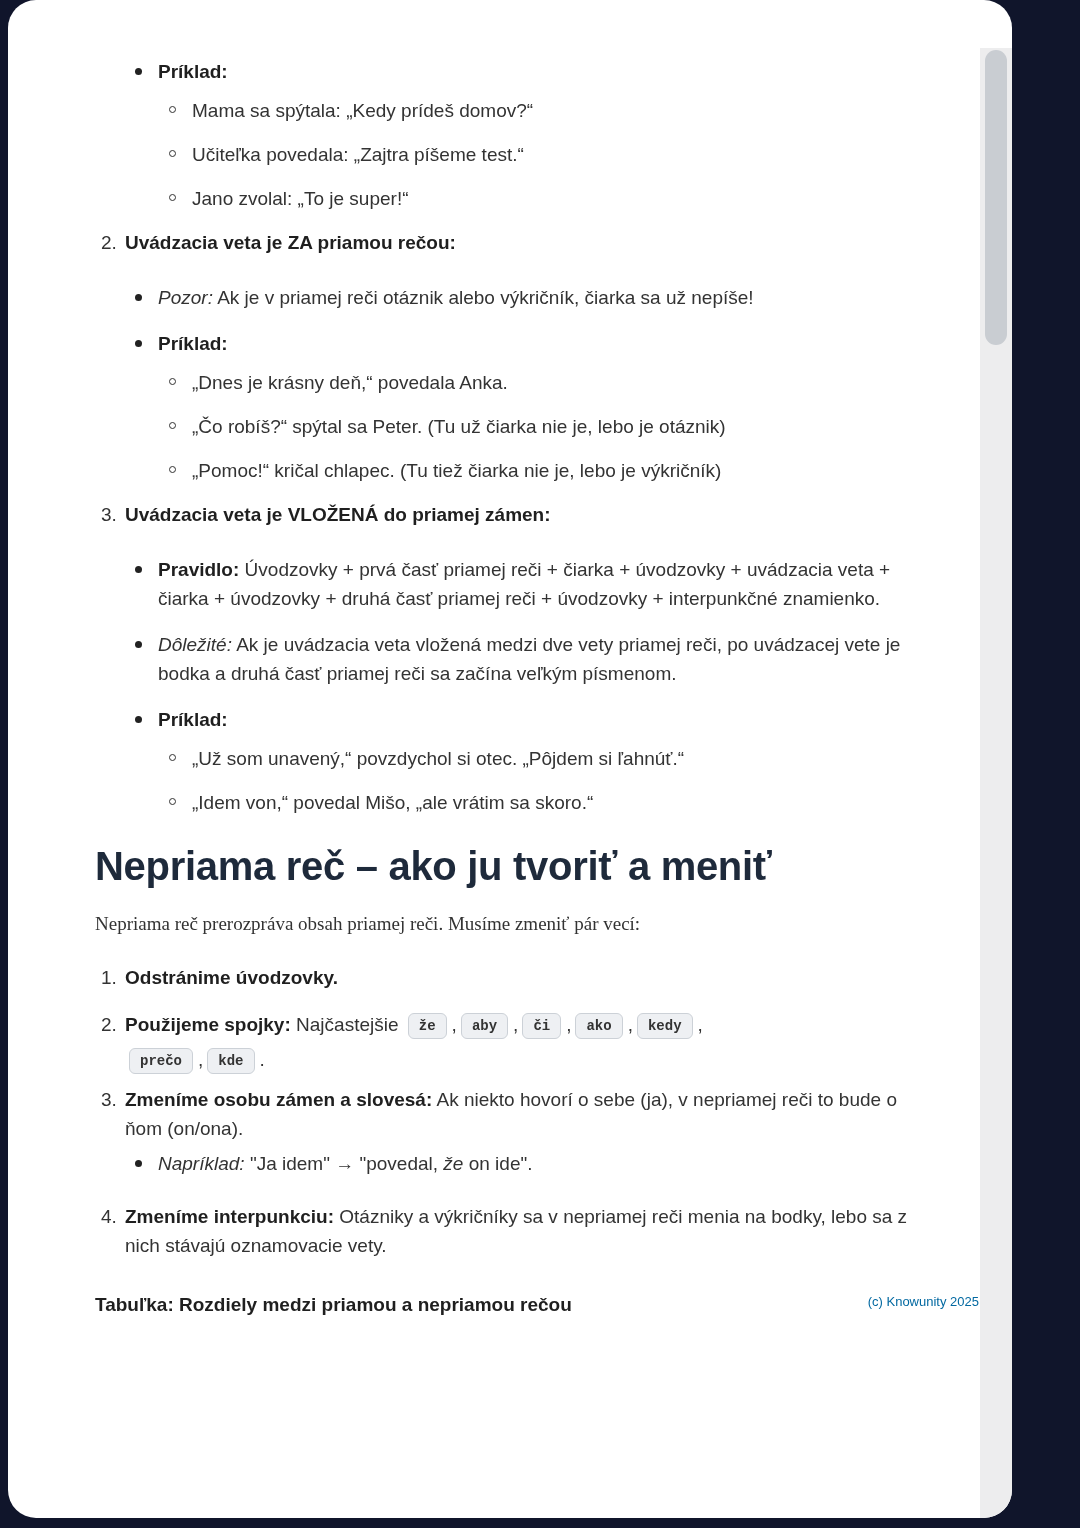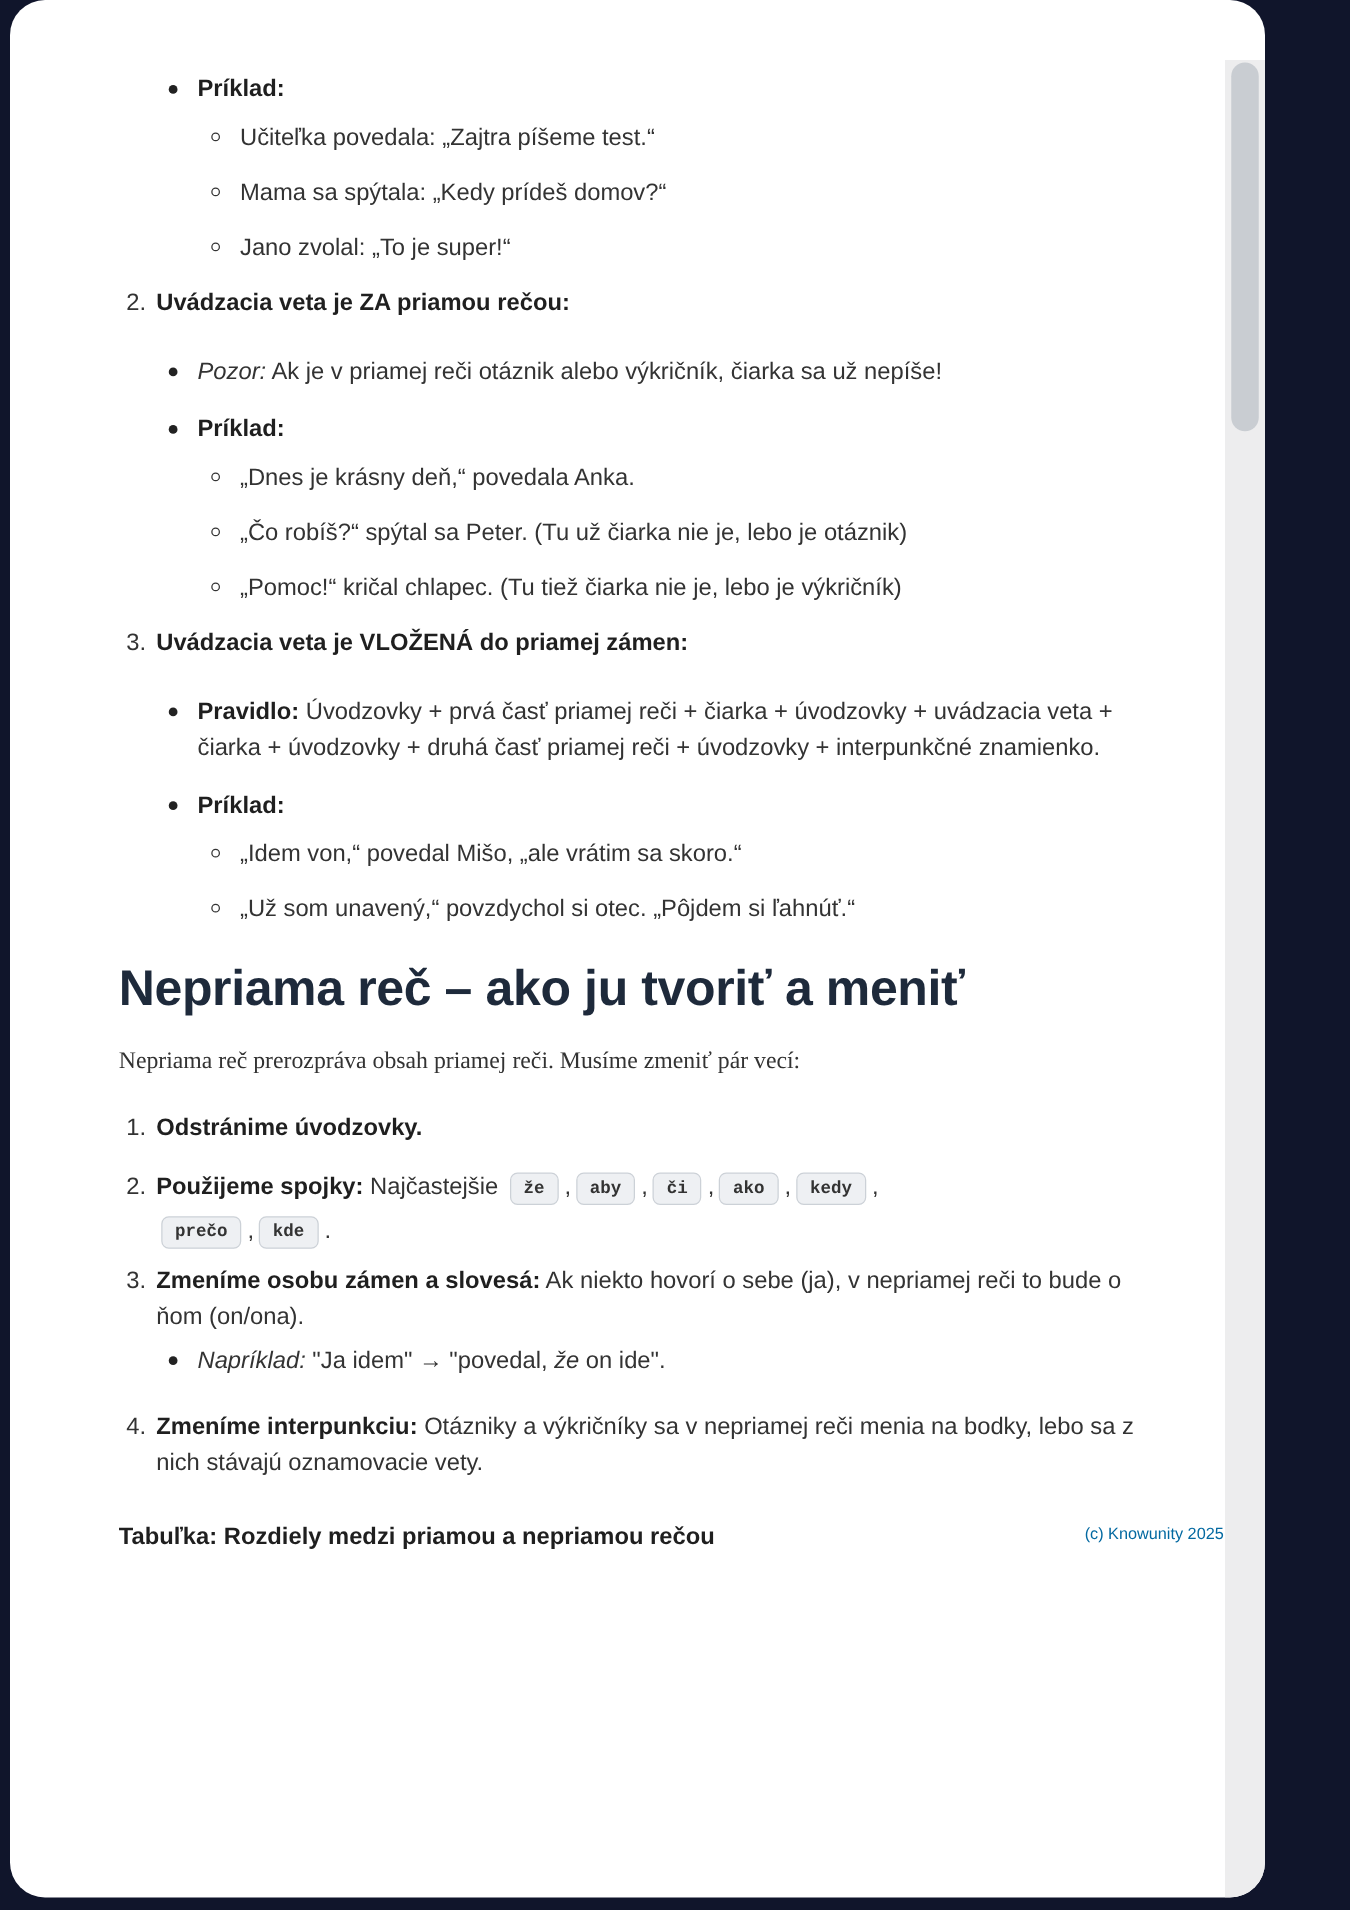--- a/index.html
+++ b/index.html
@@ -83,25 +83,25 @@
   <div class="content">
 
     <div class="l1 label">
       <span class="disc"></span>
       <div class="txt">
         <span class="b">Príklad:</span>
       </div>
     </div>
     <div class="l2">
       <span class="circ"></span>
+      <div class="txt">Mama sa spýtala: „Kedy prídeš domov?“</div>
+    </div>
+    <div class="l2">
+      <span class="circ"></span>
       <div class="txt">Učiteľka povedala: „Zajtra píšeme test.“</div>
-    </div>
-    <div class="l2">
-      <span class="circ"></span>
-      <div class="txt">Mama sa spýtala: „Kedy prídeš domov?“</div>
     </div>
     <div class="l2">
       <span class="circ"></span>
       <div class="txt">Jano zvolal: „To je super!“</div>
     </div>
 
     <div class="ln">
       <span class="num">2.</span>
       <div class="txt">
         <span class="b">Uvádzacia veta je ZA priamou rečou:</span>
@@ -137,33 +137,39 @@
       <div class="txt">
         <span class="b">Uvádzacia veta je VLOŽENÁ do priamej zámen:</span>
       </div>
     </div>
     <div class="l1">
       <span class="disc"></span>
       <div class="txt">
         <span class="b">Pravidlo:</span><span> Úvodzovky + prvá časť priamej reči + čiarka + úvodzovky + uvádzacia veta + čiarka + úvodzovky + druhá časť priamej reči + úvodzovky + interpunkčné znamienko.</span>
       </div>
     </div>
+    <div class="l1">
+      <span class="disc"></span>
+      <div class="txt">
+        <span class="i">Dôležité:</span><span> Ak je uvádzacia veta vložená medzi dve vety priamej reči, po uvádzacej vete je bodka a druhá časť priamej reči sa začína veľkým písmenom.</span>
+      </div>
+    </div>
     <div class="l1 label">
       <span class="disc"></span>
       <div class="txt">
         <span class="b">Príklad:</span>
       </div>
     </div>
     <div class="l2">
       <span class="circ"></span>
+      <div class="txt">„Už som unavený,“ povzdychol si otec. „Pôjdem si ľahnúť.“</div>
+    </div>
+    <div class="l2">
+      <span class="circ"></span>
       <div class="txt">„Idem von,“ povedal Mišo, „ale vrátim sa skoro.“</div>
-    </div>
-    <div class="l2">
-      <span class="circ"></span>
-      <div class="txt">„Už som unavený,“ povzdychol si otec. „Pôjdem si ľahnúť.“</div>
     </div>
 
     <h1>Nepriama reč – ako ju tvoriť a meniť</h1>
     <p class="intro">Nepriama reč prerozpráva obsah priamej reči. Musíme zmeniť pár vecí:</p>
 
     <div class="ln2">
       <span class="num">1.</span>
       <div class="txt">
         <span class="b">Odstránime úvodzovky.</span>
       </div>

